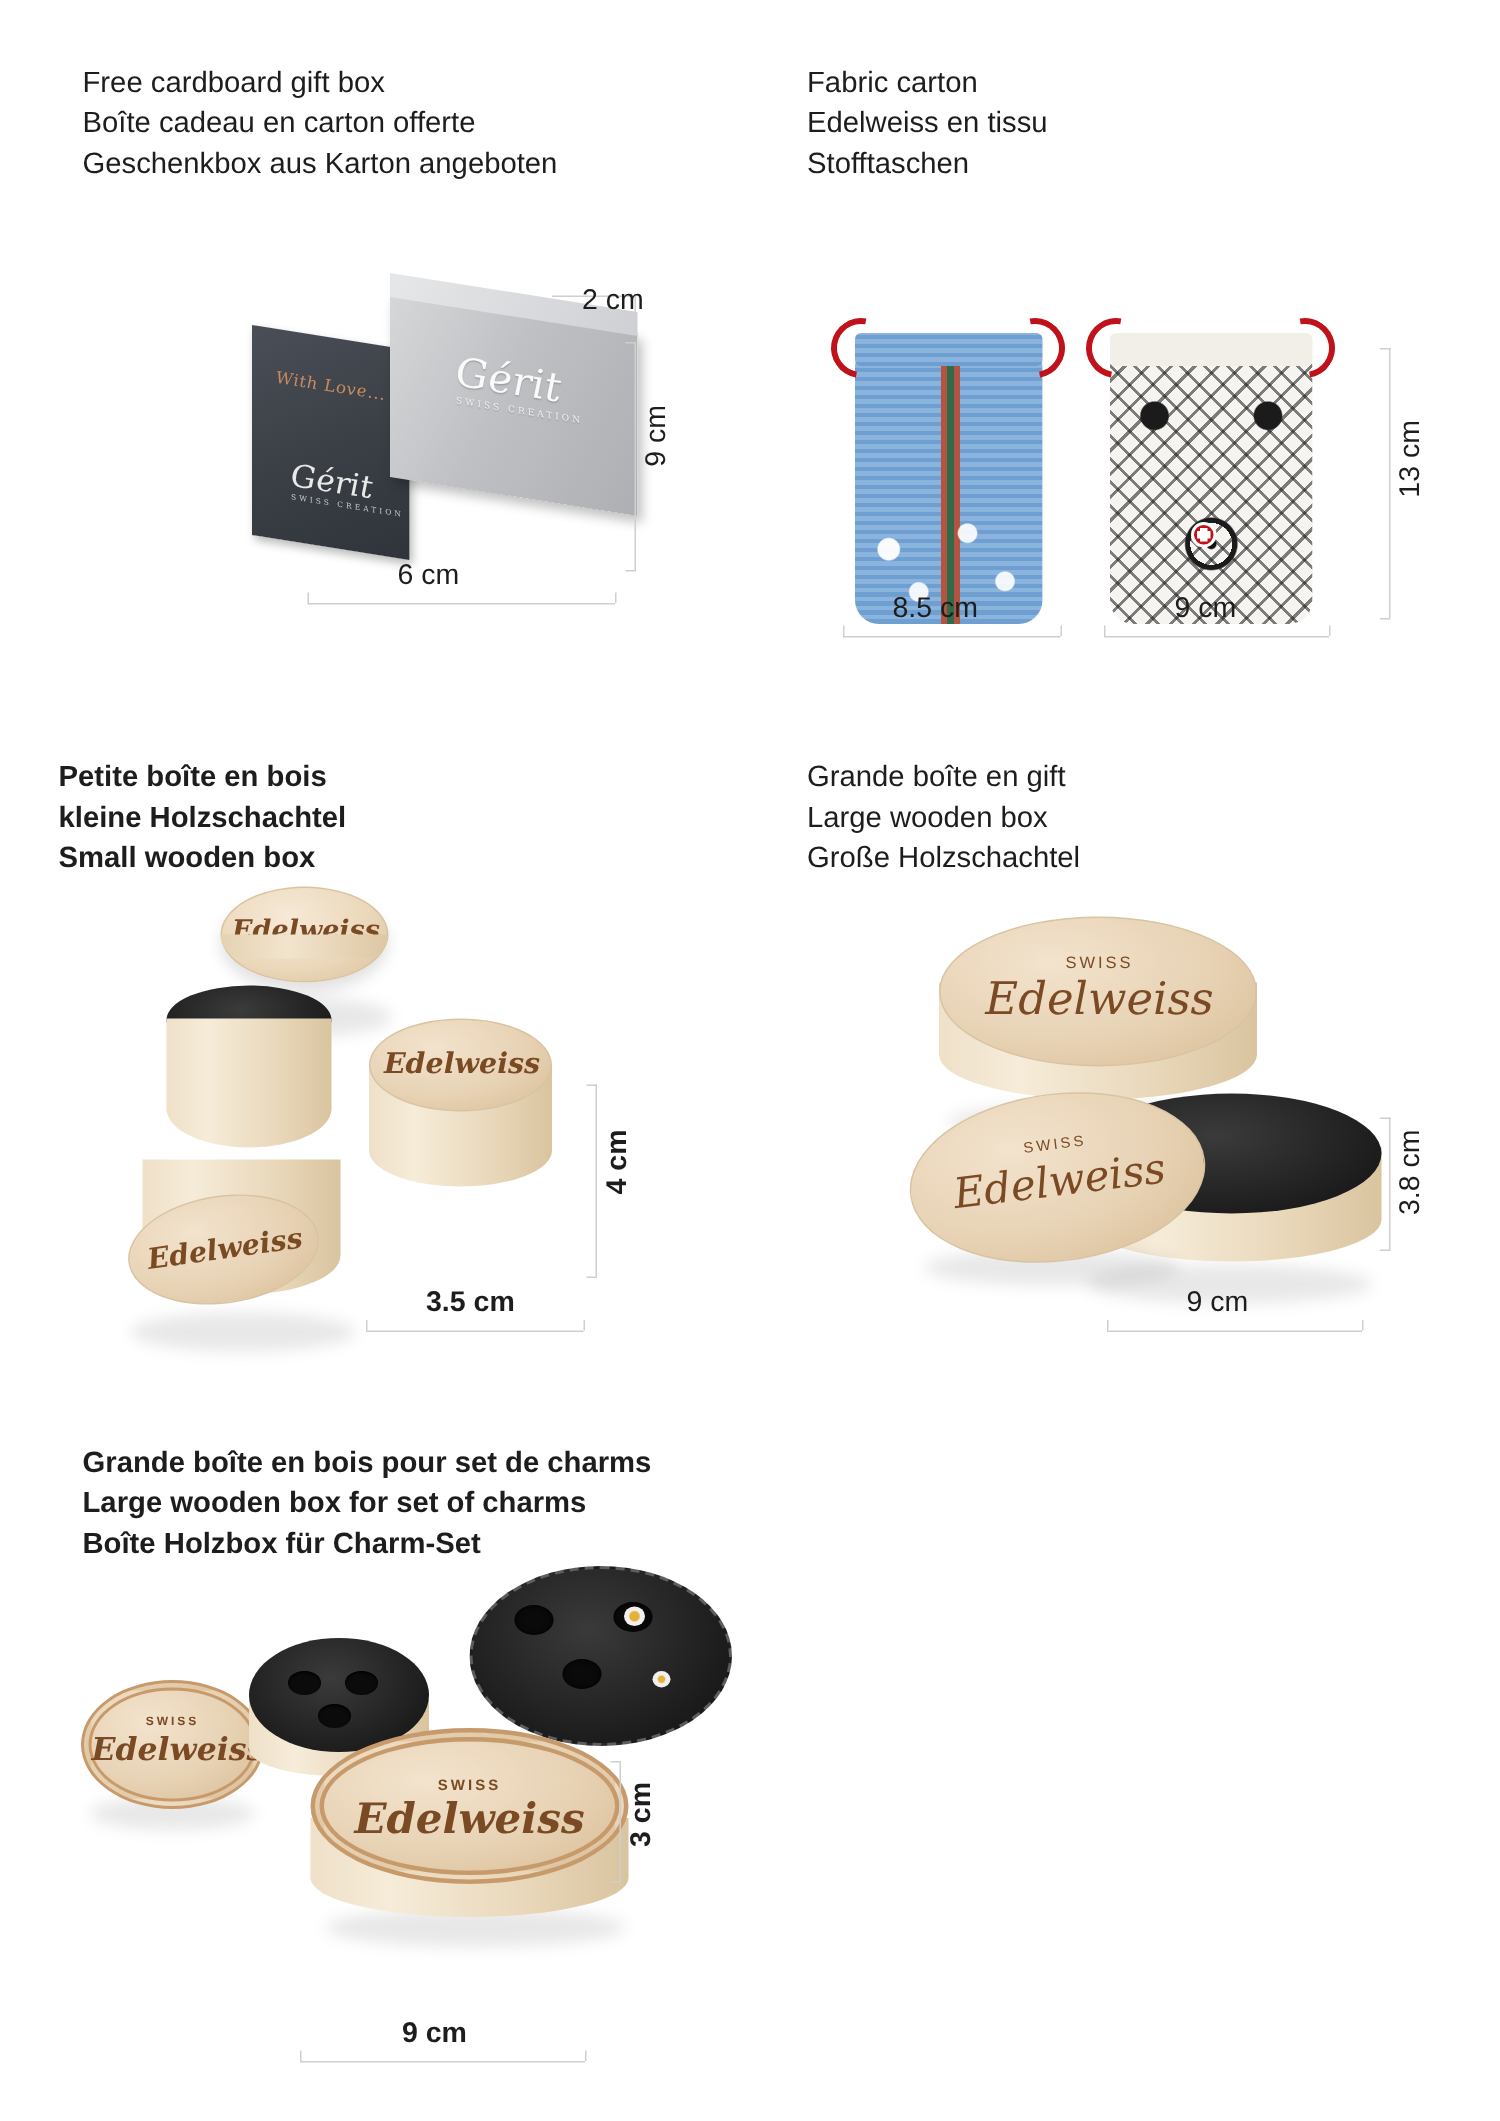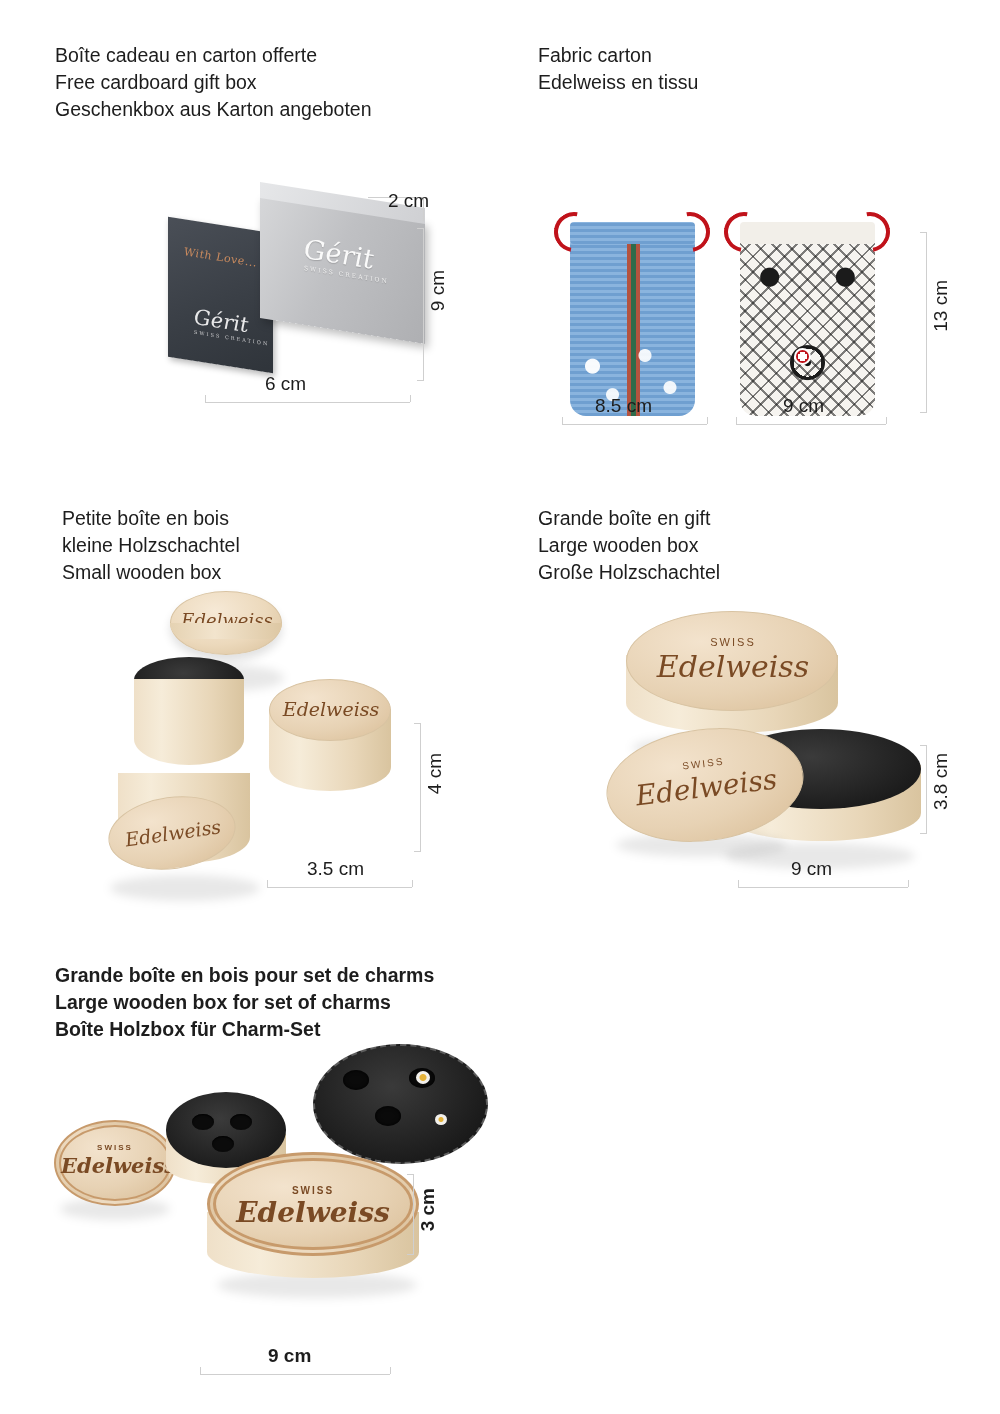--- a/index.html
+++ b/index.html
@@ -78,31 +78,31 @@
   .wood-label {
     font-family: "DejaVu Serif", serif; font-style: italic; color: #7a4a24;
     text-align: center; line-height: 1;
   }
   .interior {
     background: radial-gradient(ellipse at 45% 35%, #3b3b3b 0%, #1d1d1d 70%, #121212 100%);
     border-radius: 50%;
   }
   .shadow-soft { position: absolute; border-radius: 50%; background: rgba(0,0,0,.09); filter: blur(5px); }
 
-  #sec3 { left: 62px; top: 505px; }
+  #sec3 { left: 39px; top: 505px; font-weight: bold; }
   #sec4 { left: 538px; top: 505px; }
   #sec5 { left: 55px; top: 962px; font-weight: bold; }
 </style>
 </head>
 <body>
 
 <div class="section" id="sec1" style="width:460px;height:420px;">
   <div class="caption">
+    <div>Free cardboard gift box</div>
     <div>Boîte cadeau en carton offerte</div>
-    <div>Free cardboard gift box</div>
     <div>Geschenkbox aus Karton angeboten</div>
   </div>
 
   <div class="art">
     <div class="card-dark">
       <div class="wl">With Love...</div>
       <div class="brand">
         <span>Gérit</span>
         <small>SWISS CREATION</small>
       </div>
@@ -128,20 +128,21 @@
   <div class="hline" style="left:150px;top:360px;width:205px;"></div>
   <div class="tick-h" style="left:150px;top:353px;"></div>
   <div class="tick-h" style="left:355px;top:353px;"></div>
   <div class="dim" style="position:absolute;left:210px;top:331px;">6 cm</div>
 </div>
 
 <div class="section" id="sec2" style="width:420px;height:420px;">
   <div class="caption">
     <div>Fabric carton</div>
     <div>Edelweiss en tissu</div>
+    <div>Stofftaschen</div>
   </div>
 
   <div class="pouch" style="left:20px;top:160px;width:150px;height:215px;">
     <div class="body" style="left:12px;top:36px;width:125px;height:178px;
                 background:
                   radial-gradient(circle at 18% 72%, rgba(255,255,255,.95) 0 7px, transparent 8px),
                   radial-gradient(circle at 34% 88%, rgba(255,255,255,.9) 0 6px, transparent 7px),
                   radial-gradient(circle at 60% 66%, rgba(255,255,255,.9) 0 6px, transparent 7px),
                   radial-gradient(circle at 80% 84%, rgba(255,255,255,.9) 0 6px, transparent 7px),
                   linear-gradient(90deg, transparent 0 46%, #b4533f 46% 49%, #2f6b4a 49% 53%, #b4533f 53% 56%, transparent 56%),

